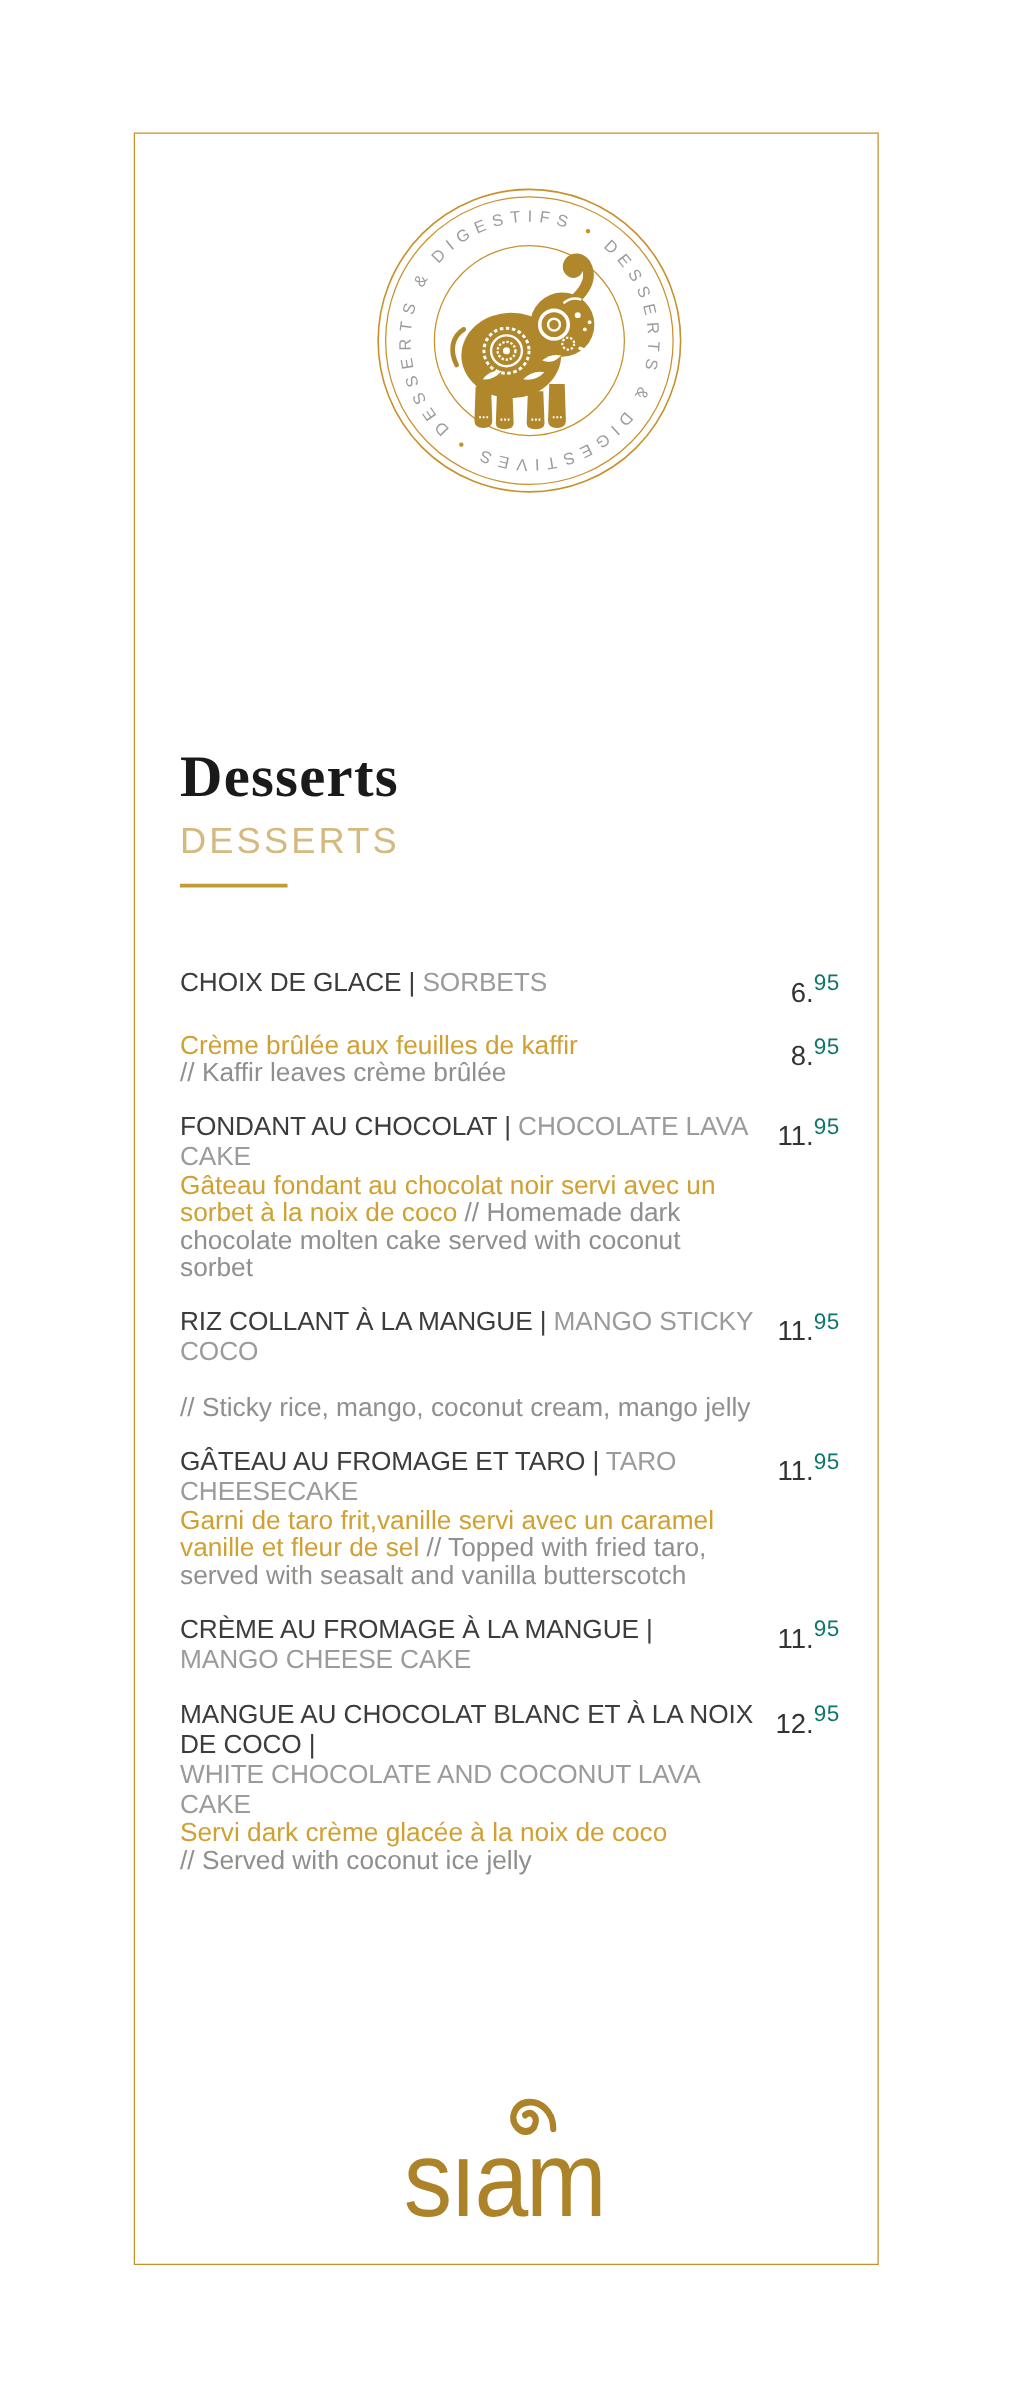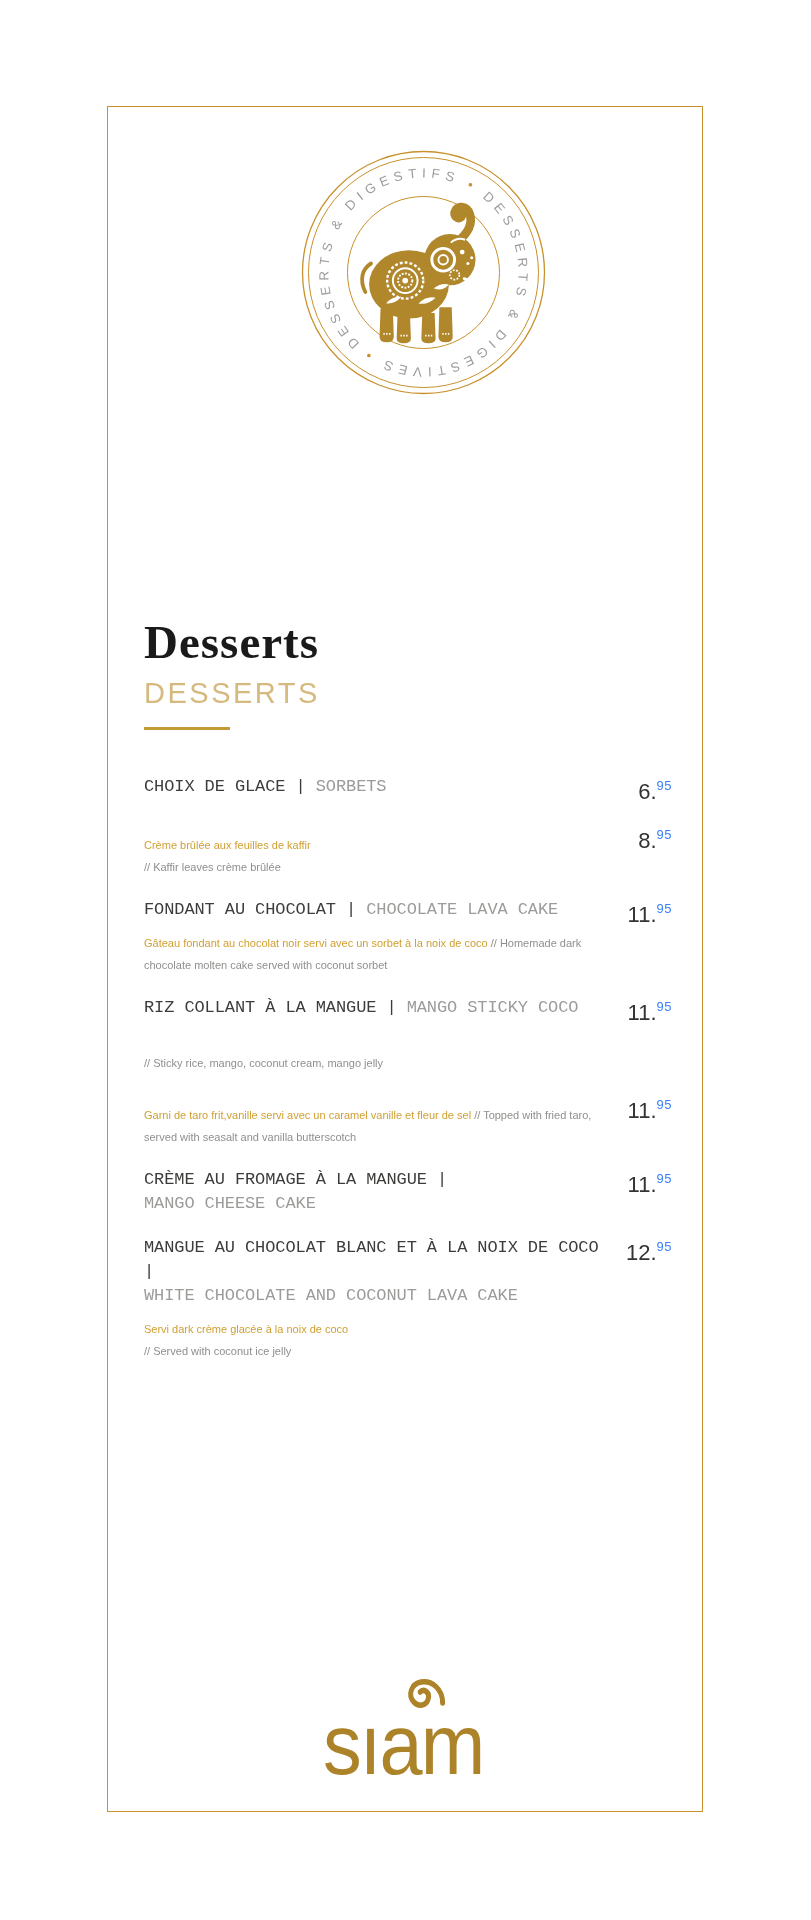--- a/index.html
+++ b/index.html
@@ -11,40 +11,40 @@
   }
   .frame {
     position:absolute; left:107px; top:106px; width:596px; height:1706px;
     border:1.5px solid #C8912B;
   }
   
   .stamp { position:absolute; left:192px; top:42px; width:247px; height:247px; }
   .ring-text { font-family:"Liberation Sans", sans-serif; font-size:13.2px; letter-spacing:4.3px; fill:#9C9C9C; }
   .ring-dot { fill:#C8912B; }
   
-  .title-block { position:absolute; left:36px; top:512px; }
+  .title-block { position:absolute; left:36px; top:492px; }
   h1.title {
     font-family:"Liberation Serif", serif; font-weight:700;
     font-size:47px; line-height:1; color:#1A1A1A; letter-spacing:1px;
   }
   .subtitle {
     margin-top:13px; font-size:29px; line-height:1; color:#D6B97E;
     letter-spacing:2.5px;
   }
   .divider { margin-top:19px; width:86px; height:3px; background:#C49A35; }
   
   .items { position:absolute; left:36px; right:30px; top:668px; }
   .item { display:flex; align-items:flex-start; margin-bottom:20px; }
   .item-text { flex:1; padding-right:10px; }
-  .item-name { font-size:17px; line-height:24px; color:#3C3C3B; letter-spacing:-0.1px;font-family:Liberation Mono, monospace; }
+  .item-name { font-size:21px; line-height:24px; color:#3C3C3B; letter-spacing:-0.1px; }
   .item-name .en { color:#9B9B99; }
-  .item-desc { font-size:11px; line-height:22px; color:#8F8F8D; margin-top:10px; }
+  .item-desc { font-size:21px; line-height:22px; color:#8F8F8D; margin-top:0; }
   .item-desc .dfr { color:#D0A033; }
   .item-price { width:58px; text-align:right; font-size:22px; line-height:24px; color:#333333; white-space:nowrap; }
-  .item-price sup { font-size:13px; color:#3b82f6; position:relative; top:-1px; letter-spacing:0.5px; }
+  .item-price sup { font-size:18px; color:#0f766e; position:relative; top:-1px; letter-spacing:0.5px; }
   
   .brand { position:absolute; left:0; right:4px; bottom:24px; text-align:center; }
   .brand-word {
     display:inline-block; position:relative;
     font-size:86px; line-height:1; color:#AD8329; letter-spacing:-2px;
     transform:scaleX(0.9);
   }
   .brand-curl { position:absolute; top:-24px; left:52%; width:46px; height:32px; }
 </style>
 </head>
@@ -131,20 +131,21 @@
   <div class="item">
     <div class="item-text">
       <div class="item-name"><span class="fr">RIZ COLLANT À LA MANGUE |</span><span class="en"> MANGO STICKY COCO</span></div>
       <div class="item-desc"><br><span class="den">// Sticky rice, mango, coconut cream, mango jelly</span></div>
     </div>
     <div class="item-price"><span class="pmain">11.</span><sup class="pcents">95</sup></div>
   </div>
 
   <div class="item">
     <div class="item-text">
+      <div class="item-name"><span class="fr">GÂTEAU AU FROMAGE ET TARO |</span><span class="en"> TARO CHEESECAKE</span></div>
       <div class="item-desc"><span class="dfr">Garni de taro frit,vanille servi avec un caramel vanille et fleur de sel </span><span class="den">// Topped with fried taro, served with seasalt and vanilla butterscotch</span></div>
     </div>
     <div class="item-price"><span class="pmain">11.</span><sup class="pcents">95</sup></div>
   </div>
 
   <div class="item">
     <div class="item-text">
       <div class="item-name"><span class="fr">CRÈME AU FROMAGE À LA MANGUE |</span><br><span class="en">MANGO CHEESE CAKE</span></div>
 
     </div>

